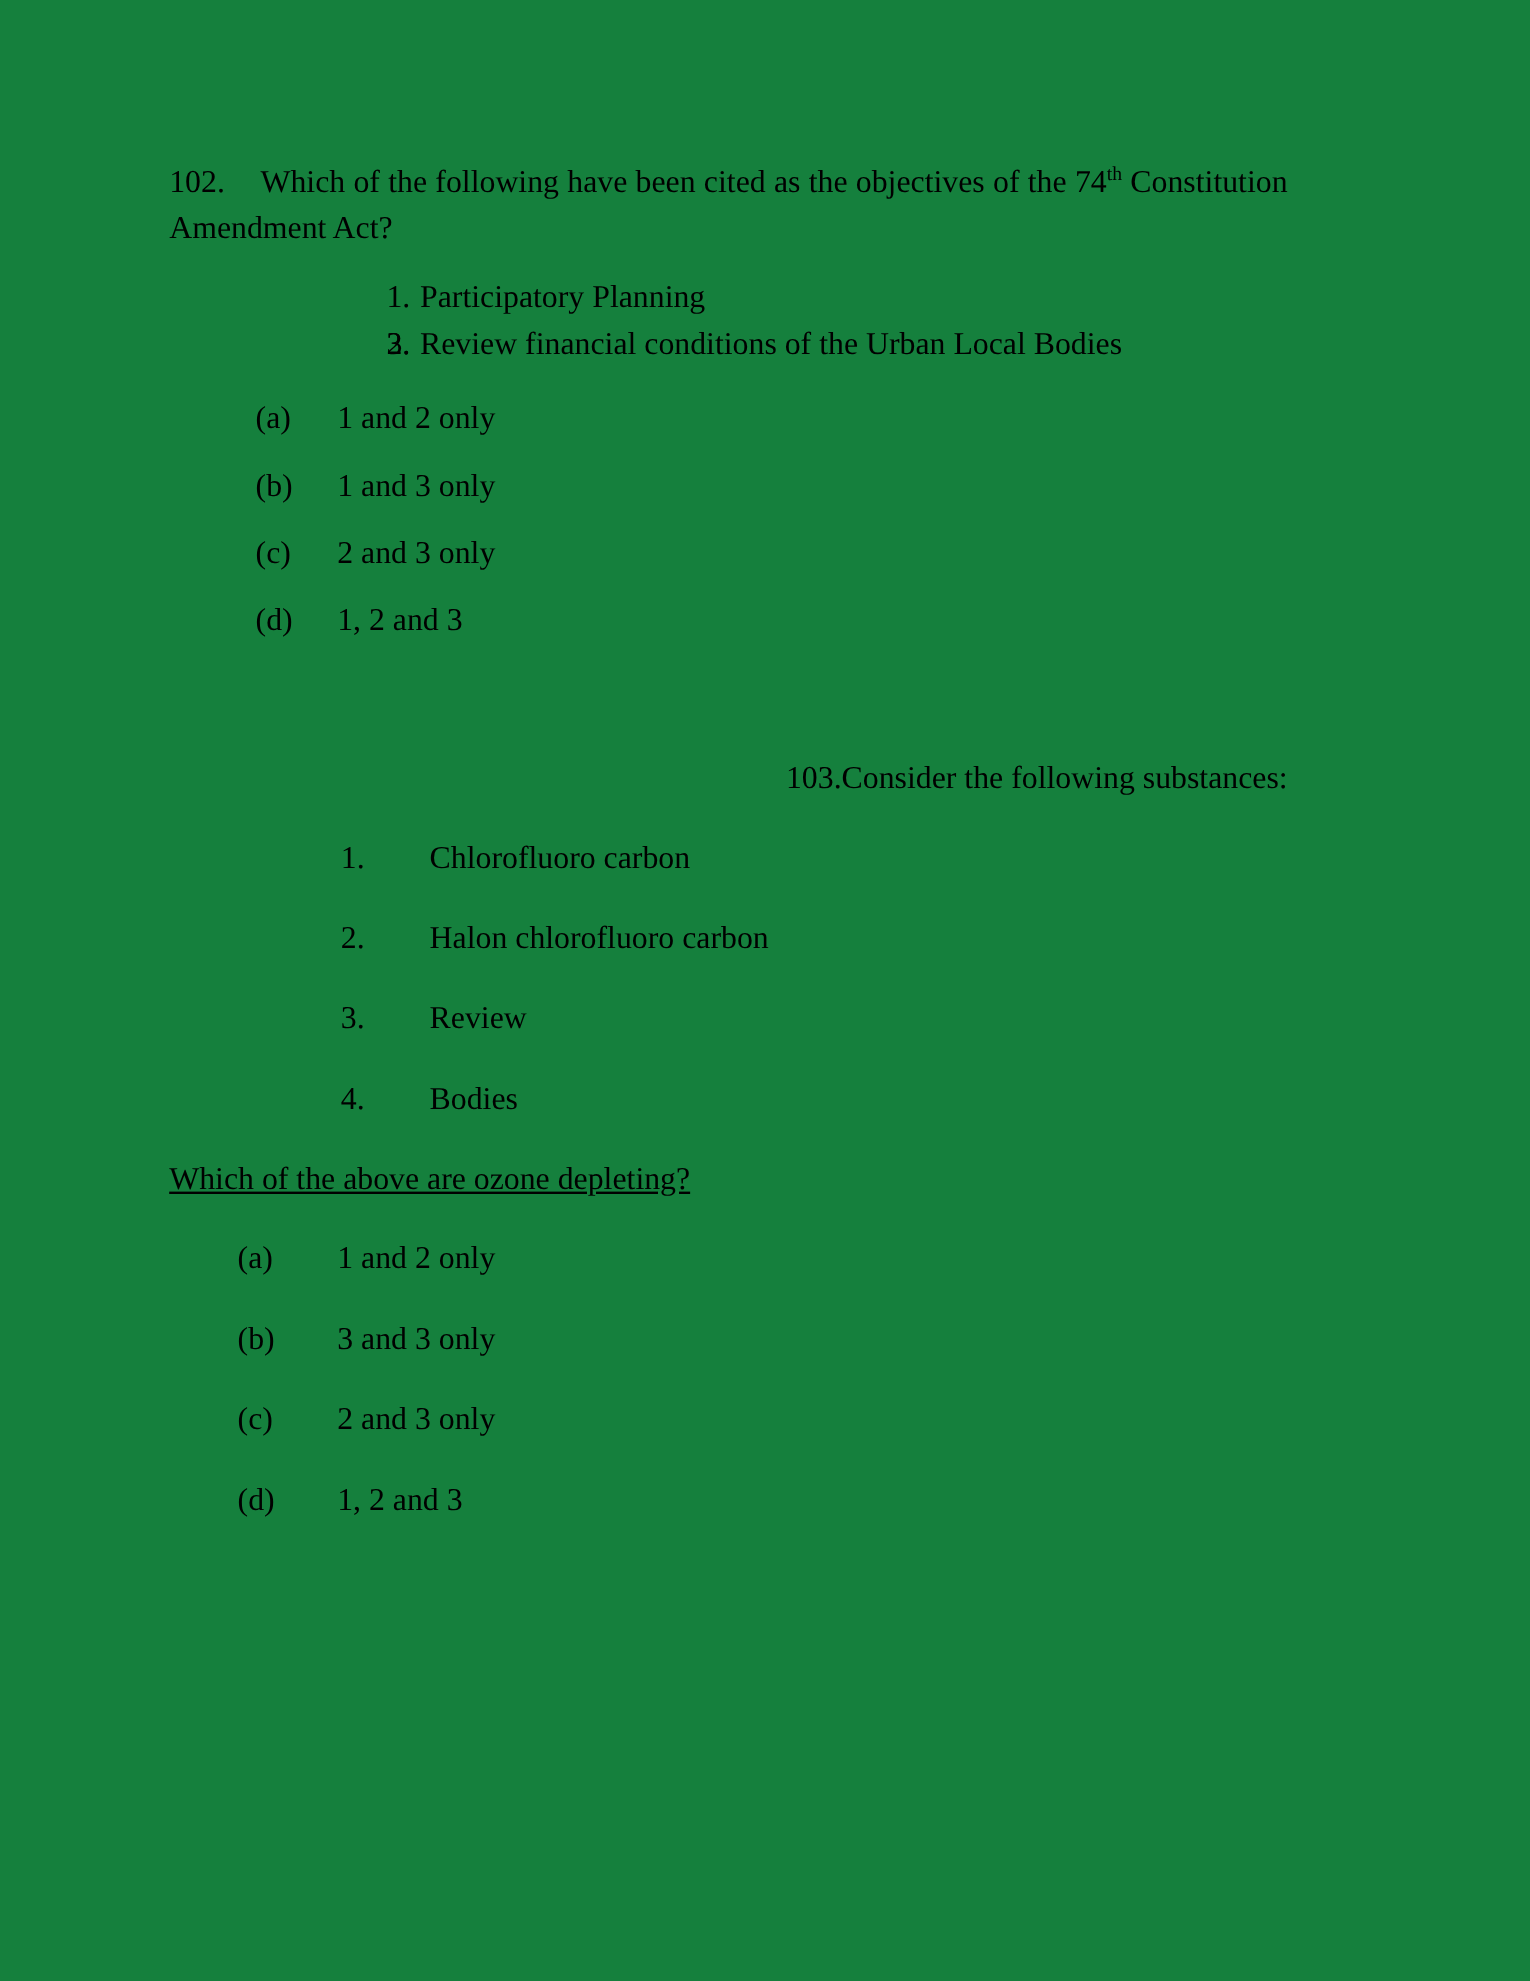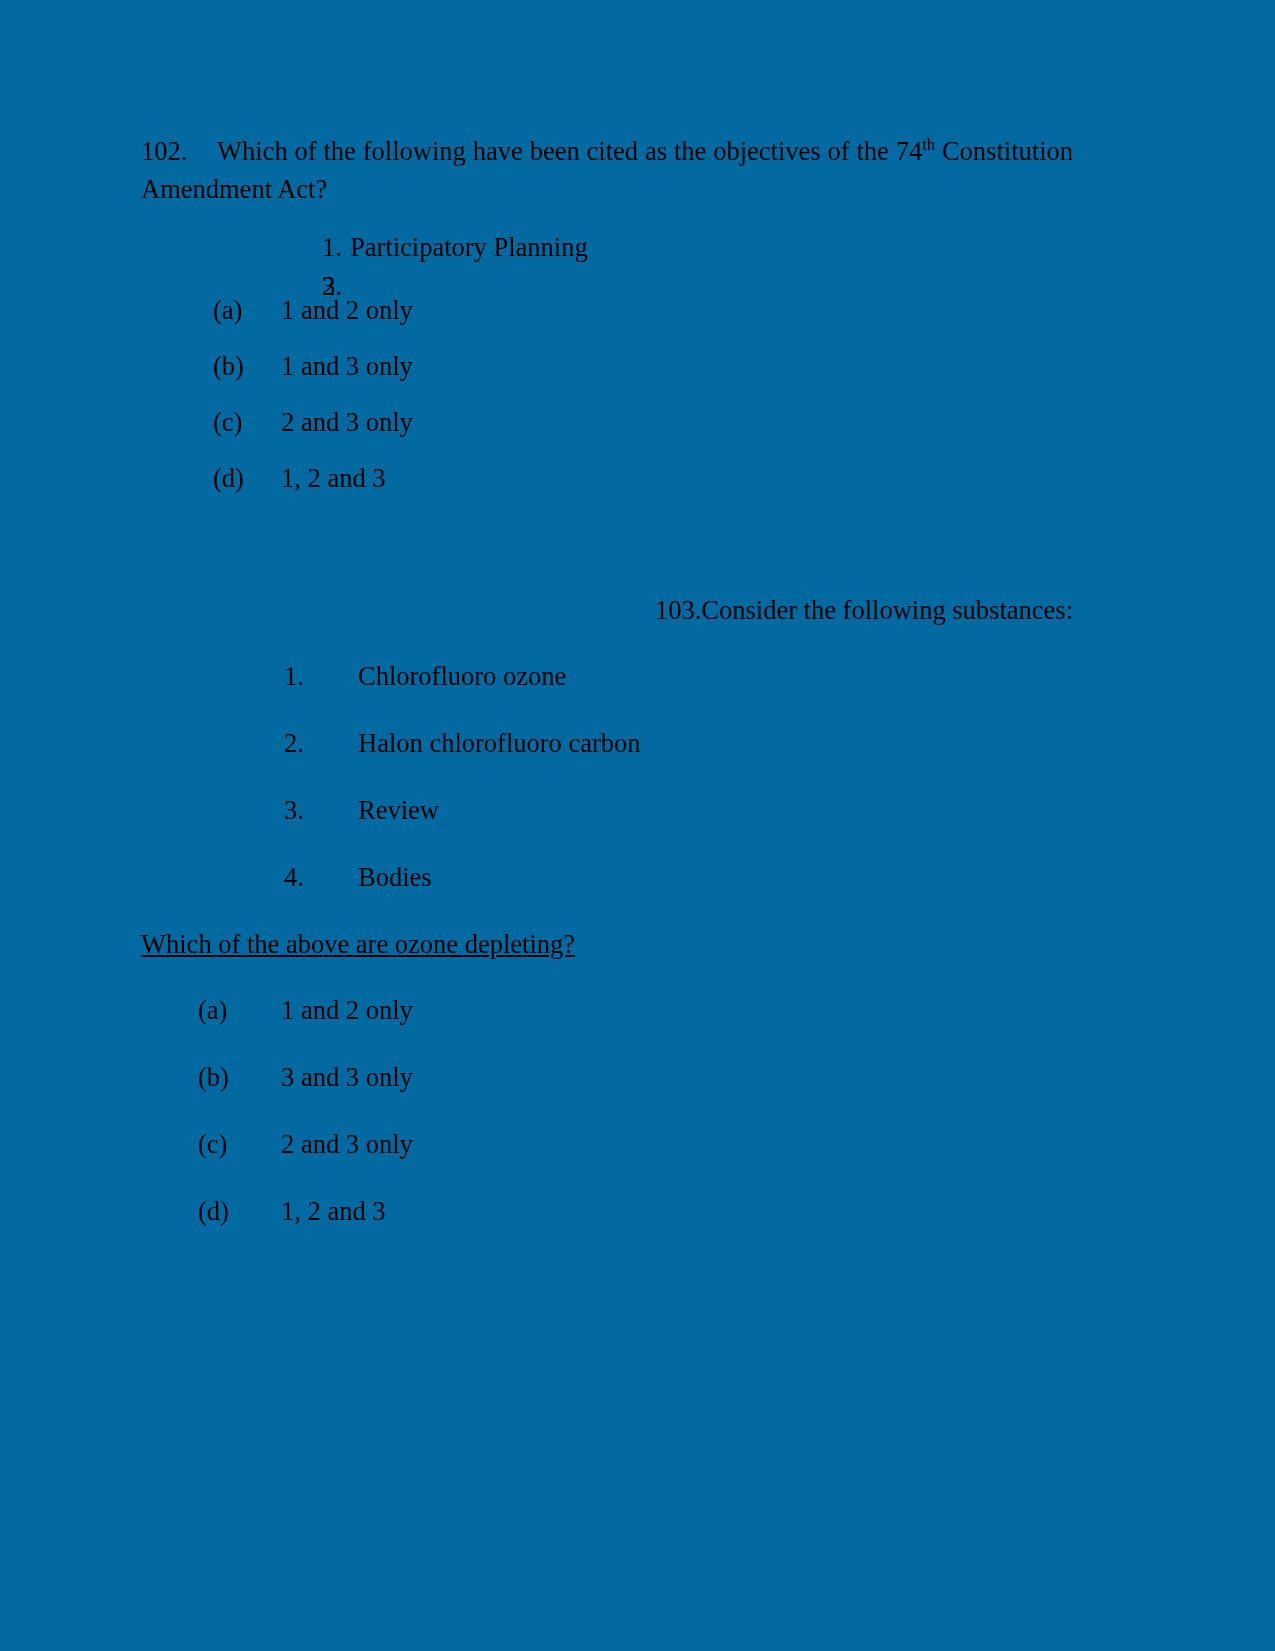--- a/index.html
+++ b/index.html
@@ -14,21 +14,21 @@
     font-family: "Liberation Serif", "DejaVu Serif", serif;
     color: #000000;
     -webkit-font-smoothing: antialiased;
   }
   .page {
     position: absolute;
     left: 0;
     top: 0;
     width: 1275px;
     height: 1651px;
-    background: #0369a1;
+    background: #15803d;
     overflow: hidden;
   }
   .content {
     position: absolute;
     left: 141px;
     top: 132px;
     width: 932px;
   }
 
   
@@ -167,39 +167,39 @@
   <div class="content">
 
     <div class="question-block">
 
       <p class="q-stem"><span class="q-number">102.</span><span>Which of the following have been cited as the objectives of the 74</span><sup class="ordinal">th</sup>
         <span>Constitution Amendment Act?</span></p>
 
       <ul class="sublist-compact">
         <li><span class="marker">1.</span><span class="txt">Participatory Planning</span></li>
         <li><span class="marker">2.</span></li>
-        <li><span class="marker">3.</span></li>
+        <li><span class="marker">3.</span><span class="txt">Review financial conditions of the Urban Local Bodies</span></li>
       </ul>
 
       <ul class="options opt-a">
         <li><span class="marker">(a)</span><span class="txt">1 and 2 only</span></li>
         <li><span class="marker">(b)</span><span class="txt">1 and 3 only</span></li>
         <li><span class="marker">(c)</span><span class="txt">2 and 3 only</span></li>
         <li><span class="marker">(d)</span><span class="txt">1, 2 and 3</span></li>
       </ul>
     </div>
 
     <div class="gap-between-questions"></div>
 
     <div class="question-block">
 
       <p class="q-stem no-justify"><span class="q-number wide">103.</span><span>Consider the following substances:</span></p>
 
       <ul class="sublist-spaced">
-        <li><span class="marker">1.</span><span class="txt">Chlorofluoro ozone</span></li>
+        <li><span class="marker">1.</span><span class="txt">Chlorofluoro carbon</span></li>
         <li><span class="marker">2.</span><span class="txt">Halon chlorofluoro carbon</span></li>
         <li><span class="marker">3.</span><span class="txt">Review</span></li>
         <li><span class="marker">4.</span><span class="txt">Bodies</span></li>
       </ul>
 
       <p class="lead-in">Which of the above are ozone depleting?</p>
 
       <ul class="options opt-b">
         <li><span class="marker">(a)</span><span class="txt">1 and 2 only</span></li>
         <li><span class="marker">(b)</span><span class="txt">3 and 3 only</span></li>

